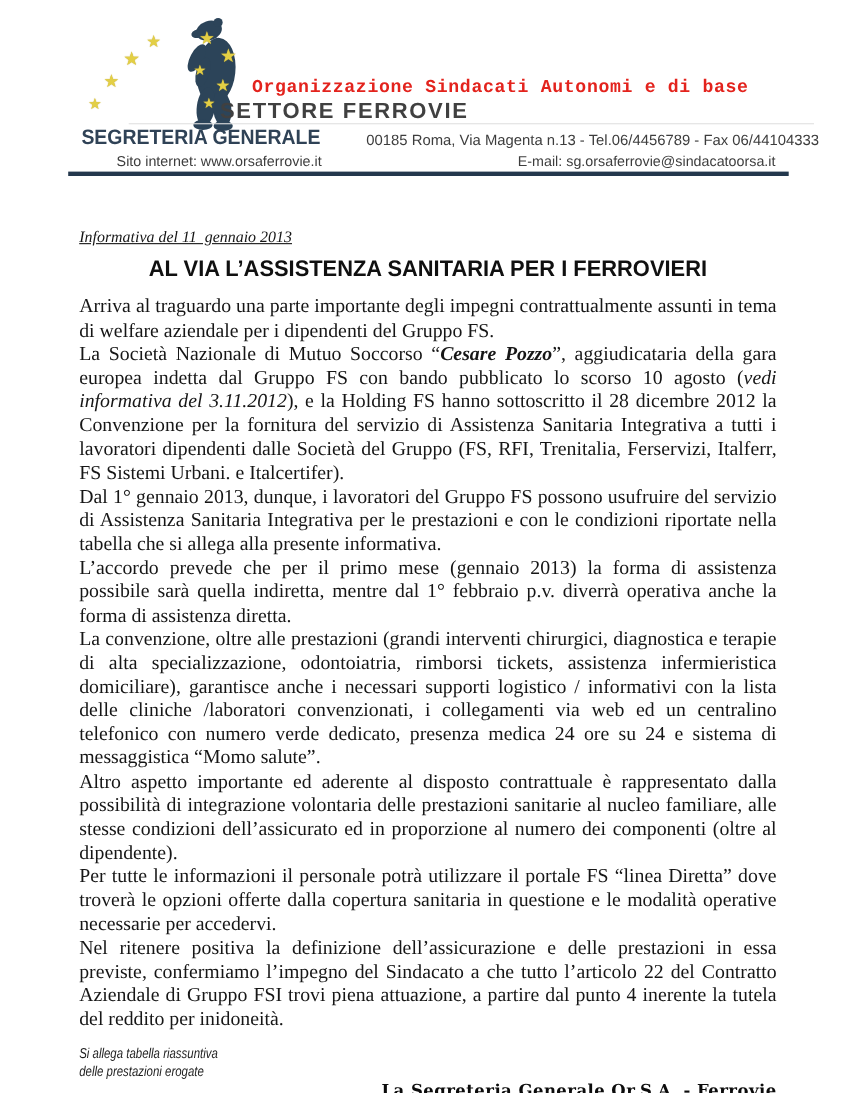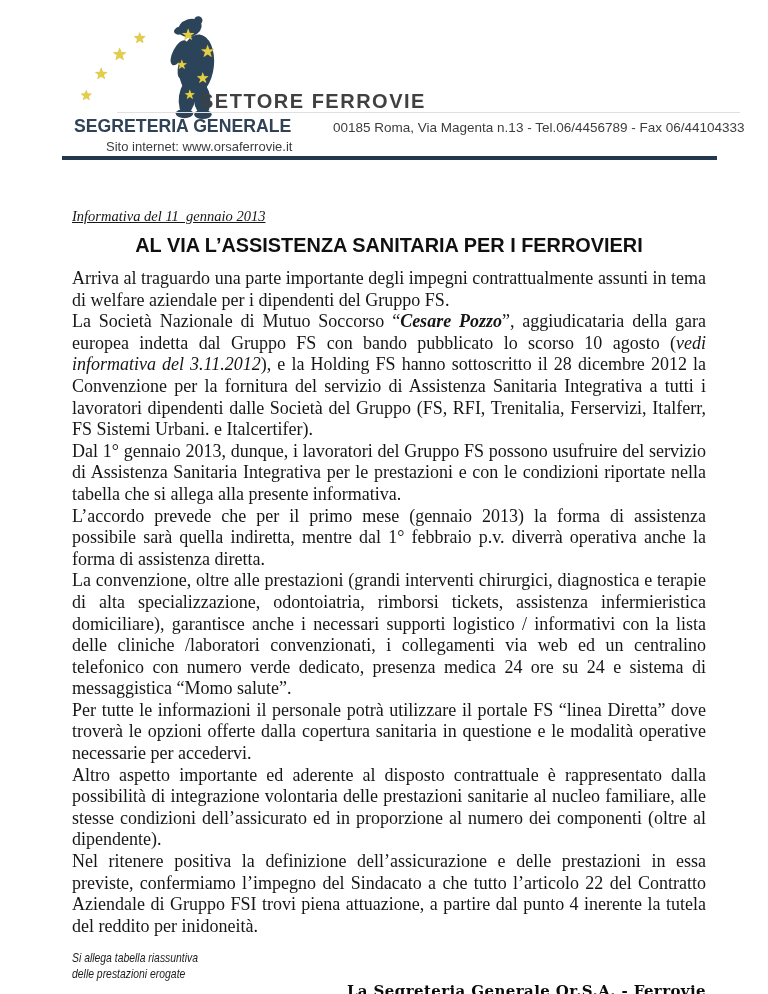--- a/index.html
+++ b/index.html
@@ -69,50 +69,52 @@
       <span class="star" style="left:94px;top:66px;font-size:16px;">★</span>
       <span class="star" style="left:112px;top:46px;font-size:17px;">★</span>
       <span class="star" style="left:133px;top:31px;font-size:15px;">★</span>
       <span class="star" style="left:181px;top:27px;font-size:16px;">★</span>
       <span class="star" style="left:200px;top:43px;font-size:17px;">★</span>
       <span class="star" style="left:176px;top:58px;font-size:13px;">★</span>
       <span class="star" style="left:196px;top:71px;font-size:15px;">★</span>
       <span class="star" style="left:184px;top:88px;font-size:13px;">★</span>
     </div>
 
+    <div class="org-subtitle">Organizzazione Sindacati Autonomi e di base</div>
     <div class="sector">SETTORE FERROVIE</div>
 
     <div class="thin-rule"></div>
 
     <div class="office">SEGRETERIA GENERALE</div>
     <div class="address">00185 Roma, Via Magenta n.13 - Tel.06/4456789 - Fax 06/44104333</div>
     <div class="website">Sito internet: www.orsaferrovie.it</div>
+    <div class="email">E-mail: sg.orsaferrovie@sindacatoorsa.it</div>
 
     <div class="navy-rule"></div>
   </header>
 
   <main class="doc">
 
     <div class="dateline">Informativa del 11  gennaio 2013</div>
 
     <h1 class="title">AL VIA L’ASSISTENZA SANITARIA PER I FERROVIERI</h1>
 
     <p><span>Arriva al traguardo una parte importante degli impegni contrattualmente assunti in tema di welfare aziendale per i dipendenti del Gruppo FS.</span></p>
 
     <p><span>La Società Nazionale di Mutuo Soccorso “</span><span class="bi">Cesare Pozzo</span><span>”, aggiudicataria della gara europea indetta dal Gruppo FS con bando pubblicato lo scorso 10 agosto (</span><span class="it">vedi informativa del 3.11.2012</span><span>), e la Holding FS hanno sottoscritto  il 28 dicembre 2012 la Convenzione per la fornitura del servizio di Assistenza Sanitaria Integrativa a tutti i lavoratori dipendenti dalle Società del Gruppo (FS, RFI, Trenitalia, Ferservizi, Italferr, FS Sistemi Urbani. e Italcertifer).</span></p>
 
     <p><span>Dal 1° gennaio 2013, dunque, i lavoratori del Gruppo FS possono usufruire del servizio di Assistenza Sanitaria Integrativa per le prestazioni e con le condizioni riportate nella tabella che si allega alla presente informativa.</span></p>
 
     <p><span>L’accordo prevede che per il primo mese (gennaio 2013) la forma di assistenza possibile sarà quella indiretta, mentre dal 1° febbraio p.v. diverrà operativa anche la forma di assistenza diretta.</span></p>
 
     <p><span>La convenzione, oltre alle prestazioni (grandi interventi chirurgici, diagnostica e terapie di alta specializzazione, odontoiatria, rimborsi tickets, assistenza infermieristica domiciliare), garantisce anche i necessari supporti logistico / informativi con la lista delle cliniche /laboratori convenzionati, i collegamenti via web ed un centralino telefonico con numero verde dedicato, presenza medica 24 ore su 24 e sistema di messaggistica “Momo salute”.</span></p>
 
+    <p><span>Altro aspetto importante ed aderente al disposto contrattuale è rappresentato  dalla possibilità di integrazione volontaria delle prestazioni sanitarie al nucleo familiare, alle stesse condizioni dell’assicurato ed in proporzione al numero dei componenti (oltre al dipendente).</span></p>
+
     <p><span>Per tutte le informazioni il personale potrà utilizzare il portale FS “linea Diretta” dove troverà le opzioni offerte dalla copertura sanitaria in questione e le modalità operative necessarie per accedervi.</span></p>
-
-    <p><span>Altro aspetto importante ed aderente al disposto contrattuale è rappresentato  dalla possibilità di integrazione volontaria delle prestazioni sanitarie al nucleo familiare, alle stesse condizioni dell’assicurato ed in proporzione al numero dei componenti (oltre al dipendente).</span></p>
 
     <p><span>Nel ritenere positiva la definizione dell’assicurazione e delle prestazioni in essa previste, confermiamo l’impegno del Sindacato  a che tutto l’articolo 22 del Contratto Aziendale di Gruppo FSI trovi piena attuazione, a partire dal punto 4 inerente la tutela del reddito per inidoneità.</span></p>
 
     <div class="note">
       <div>Si allega tabella riassuntiva</div>
       <div>delle prestazioni erogate</div>
     </div>
 
     <div class="signature">La Segreteria Generale Or.S.A. - Ferrovie</div>
 

